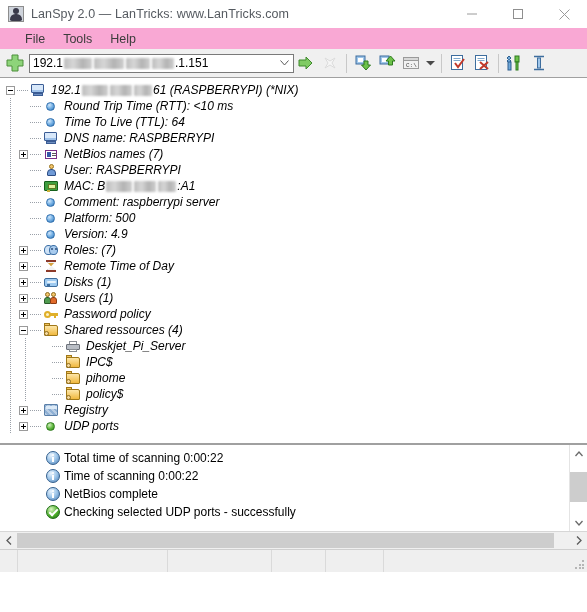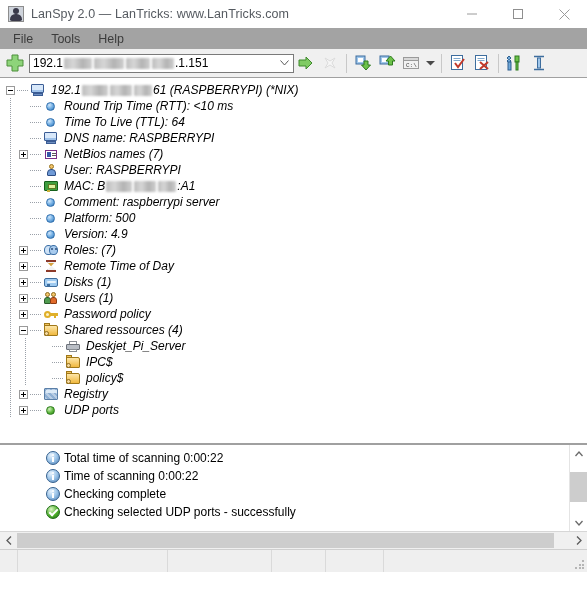--- a/index.html
+++ b/index.html
@@ -17,21 +17,21 @@
   .title-icon{width:16px;height:16px;margin-left:8px;margin-right:7px;position:relative;flex:0 0 auto;}
   .title-icon .head{position:absolute;left:5px;top:2px;width:6px;height:6px;border-radius:50%;background:#3a3a4a;}
   .title-icon .body{position:absolute;left:2px;top:8px;width:12px;height:7px;border-radius:6px 6px 2px 2px;background:#3a3a4a;}
   .title-icon .frame{position:absolute;left:0;top:0;width:16px;height:16px;border:1px solid #8d8d8d;box-sizing:border-box;background:#cfd4dc;}
   .title-text{font-size:12.5px;color:#555a60;letter-spacing:.1px;white-space:nowrap;}
   .wctrls{margin-left:auto;display:flex;height:28px;}
   .wbtn{width:46px;height:28px;display:flex;align-items:center;justify-content:center;color:#8a8a8a;}
   .wbtn svg{display:block;}
 
   
-  .menubar{height:21px;background:#a3a3a3;display:flex;align-items:center;padding-left:4px;flex:0 0 auto;}
+  .menubar{height:21px;background:#f9a8d4;display:flex;align-items:center;padding-left:16px;flex:0 0 auto;}
   .menu-item{font-size:12.5px;color:#3c3c3c;padding:2px 9px;white-space:nowrap;}
 
   
   .toolbar{height:28px;background:#f0f0f0;display:flex;align-items:center;flex:0 0 auto;padding:0 4px;}
   .tb-plus{width:22px;height:22px;position:relative;flex:0 0 auto;margin-right:3px;}
   .combo{flex:0 0 auto;width:265px;height:19px;border:1px solid #7a7a7a;background:#fff;display:flex;align-items:center;box-sizing:border-box;position:relative;}
   .combo .val{font-size:12px;padding-left:3px;display:flex;align-items:center;white-space:nowrap;overflow:hidden;}
   .blur{display:inline-block;height:11px;margin:0 1px;vertical-align:middle;
         background:linear-gradient(90deg,#bdbdbd,#d6d6d6,#b3b3b3,#cfcfcf);
         filter:blur(1.2px);border-radius:1px;}
@@ -640,20 +640,42 @@
           </span>
           <span class="ico">
             <span class="i-folder open">
               <span class="tab"></span>
               <span class="bk"></span>
               <span class="hand">
                 <span class="hh"></span>
               </span>
             </span>
           </span>
+          <span class="lbl">pihome</span>
+        </div>
+        <div class="row">
+          <span class="indent" style="width:13px;height:16px;position:relative;">
+            <span class="vline" style="left:6px;top:0;height:16px;"></span>
+          </span>
+          <span class="indent" style="width:22px;height:16px;position:relative;">
+            <span class="vline" style="left:8px;top:0;height:16px;"></span>
+          </span>
+          <span class="tw"></span>
+          <span class="dots">
+            <span class="dl"></span>
+          </span>
+          <span class="ico">
+            <span class="i-folder open">
+              <span class="tab"></span>
+              <span class="bk"></span>
+              <span class="hand">
+                <span class="hh"></span>
+              </span>
+            </span>
+          </span>
           <span class="lbl">policy$</span>
         </div>
         <div class="row">
           <span class="indent" style="width:13px;height:16px;position:relative;">
             <span class="vline" style="left:6px;top:0;height:16px;"></span>
           </span>
           <span class="tw">
             <span class="box"></span>
             <span class="h"></span>
             <span class="v"></span>
@@ -708,21 +730,21 @@
           </span>
           <span class="log-txt">Time of scanning 0:00:22</span>
         </div>
         <div class="log-row">
           <span class="log-ico">
             <span class="ic-info">
               <span class="d"></span>
               <span class="b"></span>
             </span>
           </span>
-          <span class="log-txt">Checking complete</span>
+          <span class="log-txt">NetBios complete</span>
         </div>
         <div class="log-row">
           <span class="log-ico">
             <span class="ic-ok">
               <span class="chk"></span>
             </span>
           </span>
           <span class="log-txt">Checking selected UDP ports - successfully</span>
         </div>
       </div>

